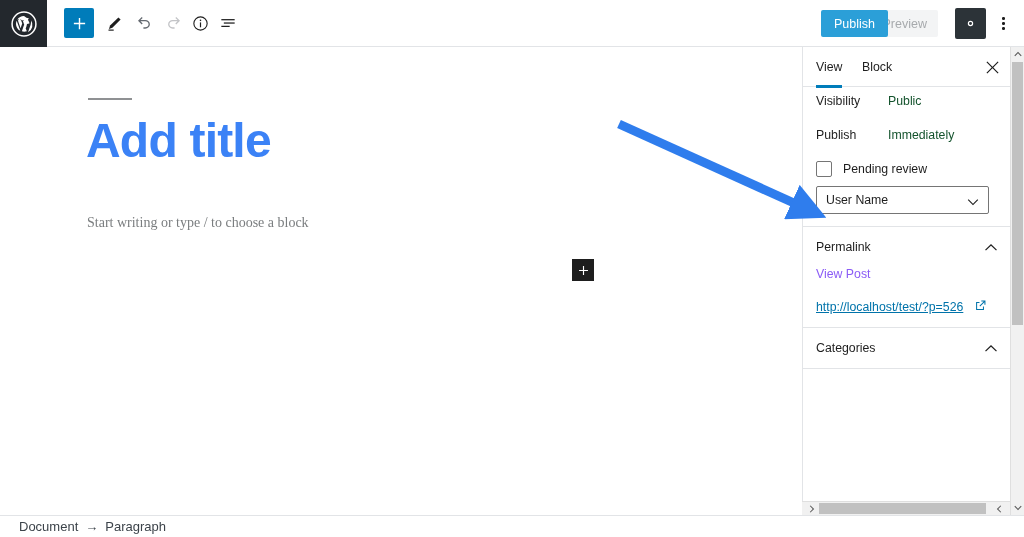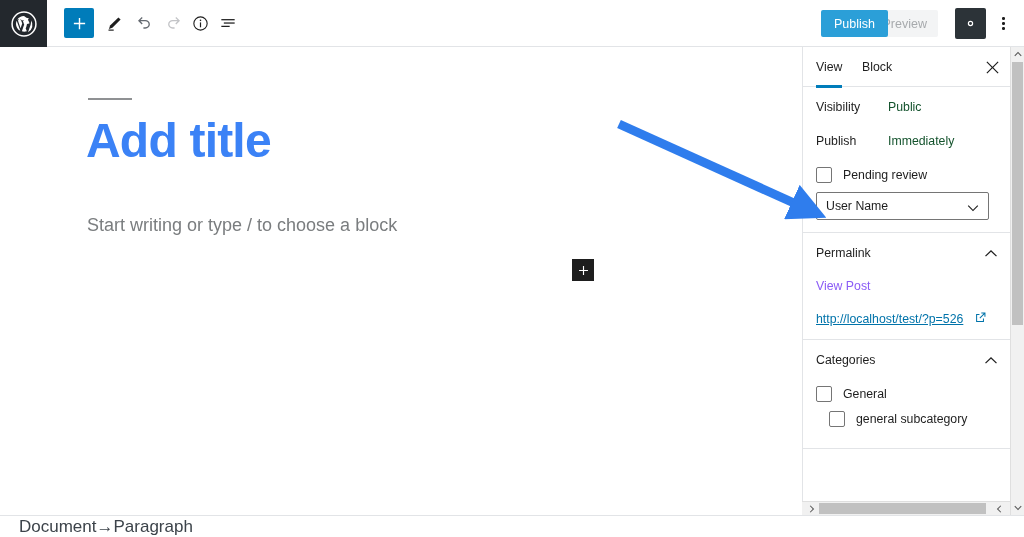--- a/index.html
+++ b/index.html
@@ -112,23 +112,23 @@
     font-size: 48px;
     font-weight: bold;
     color: #3b82f6;
     letter-spacing: -0.8px;
     line-height: 1.15;
     cursor: text;
     font-family: "Liberation Sans", sans-serif;
   }
   .para-placeholder {
     position: absolute; left: 87px; top: 168px;
-    font-size: 18px;
+    font-size: 14px;
     color: #7a7d7f;
-    font-family: Liberation Sans, sans-serif;
+    font-family: Liberation Serif, serif;
     cursor: text;
   }
   .inline-adder {
     position: absolute; left: 572px; top: 212px;
     width: 22px; height: 22px;
     background: #1e1e1e;
     display: flex; align-items: center; justify-content: center;
     cursor: pointer;
   }
 
@@ -174,21 +174,21 @@
     height: 40px;
     display: flex; align-items: center;
     padding: 0 13px;
     font-size: 12.3px;
     color: #1e1e1e;
     cursor: pointer;
   }
   .panel-head .chev {
     position: absolute; right: 11px; top: 14px;
   }
-  .panel-body { padding: 0 13px 12px 13px; margin-top: 6px; }
+  .panel-body { padding: 0 13px 12px 13px; }
 
   .row {
     display: flex; align-items: center;
     height: 28px;
     font-size: 12.3px;
     color: #1e1e1e;
     margin-bottom: 6px;
   }
   .row .rlabel { width: 72px; color: #1e1e1e; }
   .row .rval {
@@ -293,23 +293,23 @@
   
   .statusbar {
     position: absolute; left: 0; top: 515px;
     width: 1024px; height: 22px;
     background: #ffffff;
     border-top: 1px solid #e2e4e7;
     display: flex; align-items: center;
   }
   .breadcrumb {
     margin-left: 19px;
-    font-size: 17px;
+    font-size: 13px;
     color: #3c434a;
-    display: flex; align-items: center; 
+    display: flex; align-items: center; gap: 7px;
     font-family: "Liberation Sans", sans-serif;
   }
   .breadcrumb .bc-item { cursor: pointer; }
   .breadcrumb .bc-sep { color: #3c434a; }
 
   
   .annotation {
     position: absolute; left: 0; top: 0;
     width: 1024px; height: 537px;
     pointer-events: none;
@@ -470,30 +470,20 @@
 
     <div class="panel">
       <div class="panel-head">
         <span>Categories</span>
         <span class="chev">
           <svg width="16" height="10" viewBox="0 0 20 12" aria-hidden="true">
             <path d="M10 2.1 17.4 9.4l-1.1 1.1L10 4.3 3.7 10.5 2.6 9.4z" fill="#1e1e1e"></path>
           </svg>
         </span>
       </div>
-      <div class="panel-body">
-        <div class="cbrow">
-          <span class="cbox"></span>
-          <span class="cblabel">General</span>
-        </div>
-        <div class="cbrow indented">
-          <span class="cbox"></span>
-          <span class="cblabel">general subcategory</span>
-        </div>
-      </div>
     </div>
   </div>
 
   <div class="vscroll">
     <div class="arrow up">
       <svg width="8" height="6" viewBox="0 0 10 7" aria-hidden="true">
         <path d="M5 0.8 9.5 5.4l-.9.8L5 2.6 1.4 6.2l-.9-.8z" fill="#555"></path>
       </svg>
     </div>
     <div class="thumb"></div>

